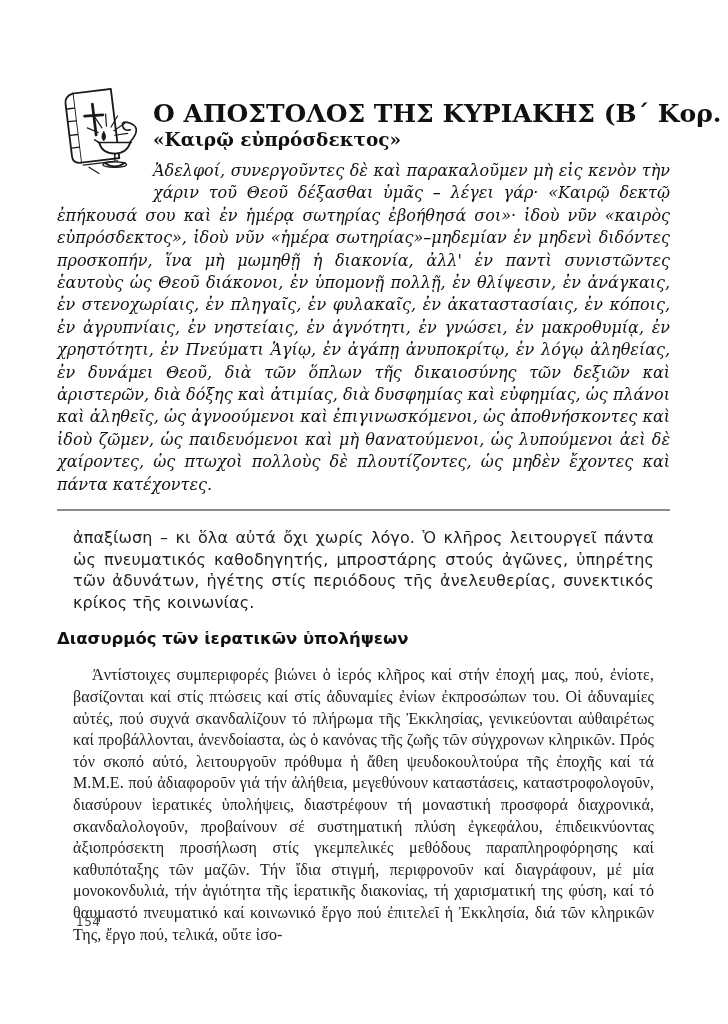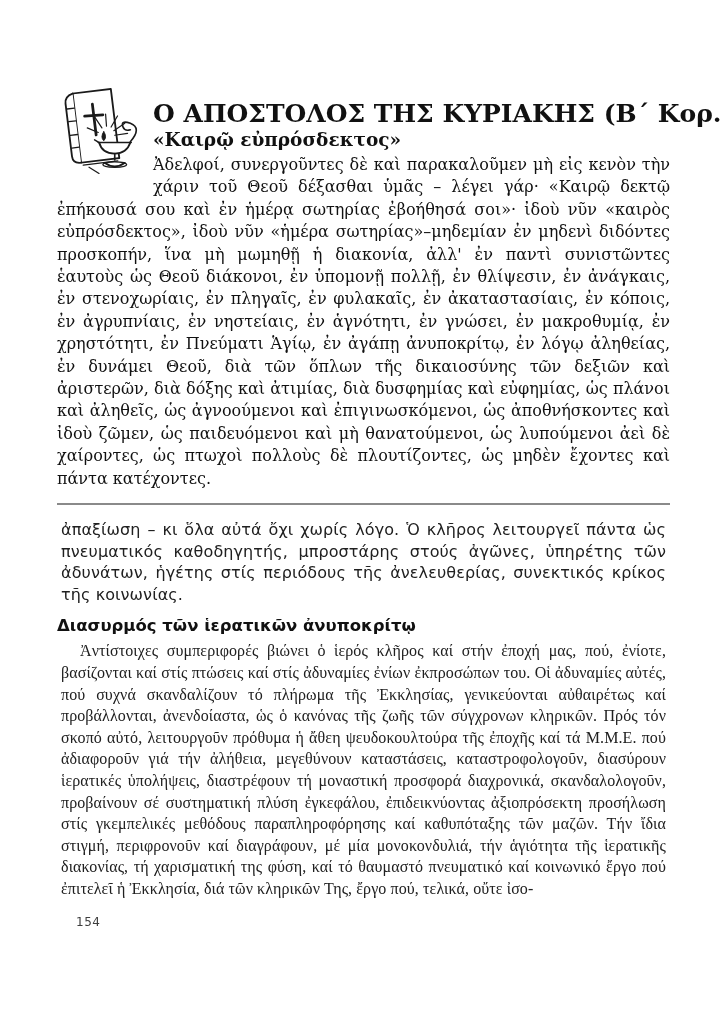--- a/index.html
+++ b/index.html
@@ -38,37 +38,38 @@
   }
   .subtitle {
     font-family: "DejaVu Serif", "Liberation Serif", serif;
     font-weight: bold;
     font-size: 18.5px;
     line-height: 26px;
     color: #111;
   }
   .reading {
     font-family: "DejaVu Serif", "Liberation Serif", serif;
+    font-style: italic;
     font-size: 16px;
     line-height: 22.4px;
     text-align: justify;
     color: #111;
-    margin-top: 1px;
+    margin-top: 7px;
   }
   .divider {
     clear: both;
     height: 2px;
     background: #1a1a1a;
     border-top: 1px solid #8a8a8a;
     border-bottom: 1px solid #8a8a8a;
     margin-top: 13px;
     margin-bottom: 14px;
   }
   .body-par {
-    margin: 4px;
+    margin: 16px;
     font-size: 16px;
     line-height: 21.6px;
     text-align: justify;
     color: #202020;
     letter-spacing: 0.1px;
   }
   .body-par.indented { text-indent: 19px; font-family: Liberation Serif, serif; }
   .section-heading {
     margin: 11px 0 5px 0;
     font-size: 16.5px;
@@ -127,20 +128,20 @@
     </div>
 
     <div class="title">Ο ΑΠΟΣΤΟΛΟΣ ΤΗΣ ΚΥΡΙΑΚΗΣ (Β´ Κορ. ς´ 1-10)</div>
     <div class="subtitle">«Καιρῷ εὐπρόσδεκτος»</div>
     <div class="reading">Ἀδελφοί, συνεργοῦντες δὲ καὶ παρακαλοῦμεν μὴ εἰς κενὸν τὴν χάριν τοῦ Θεοῦ δέξασθαι ὑμᾶς – λέγει γάρ· «Καιρῷ δεκτῷ ἐπήκουσά σου καὶ ἐν ἡμέρᾳ σωτηρίας ἐβοήθησά σοι»· ἰδοὺ νῦν «καιρὸς εὐπρόσδεκτος», ἰδοὺ νῦν «ἡμέρα σωτηρίας»–μηδεμίαν ἐν μηδενὶ διδόντες προσκοπήν, ἵνα μὴ μωμηθῇ ἡ διακονία, ἀλλ' ἐν παντὶ συνιστῶντες ἑαυτοὺς ὡς Θεοῦ διάκονοι, ἐν ὑπομονῇ πολλῇ, ἐν θλίψεσιν, ἐν ἀνάγκαις, ἐν στενοχωρίαις, ἐν πληγαῖς, ἐν φυλακαῖς, ἐν ἀκαταστασίαις, ἐν κόποις, ἐν ἀγρυπνίαις, ἐν νηστείαις, ἐν ἁγνότητι, ἐν γνώσει, ἐν μακροθυμίᾳ, ἐν χρηστότητι, ἐν Πνεύματι Ἁγίῳ, ἐν ἀγάπῃ ἀνυποκρίτῳ, ἐν λόγῳ ἀληθείας, ἐν δυνάμει Θεοῦ, διὰ τῶν ὅπλων τῆς δικαιοσύνης τῶν δεξιῶν καὶ ἀριστερῶν, διὰ δόξης καὶ ἀτιμίας, διὰ δυσφημίας καὶ εὐφημίας, ὡς πλάνοι καὶ ἀληθεῖς, ὡς ἀγνοούμενοι καὶ ἐπιγινωσκόμενοι, ὡς ἀποθνήσκοντες καὶ ἰδοὺ ζῶμεν, ὡς παιδευόμενοι καὶ μὴ θανατούμενοι, ὡς λυπούμενοι ἀεὶ δὲ χαίροντες, ὡς πτωχοὶ πολλοὺς δὲ πλουτίζοντες, ὡς μηδὲν ἔχοντες καὶ πάντα κατέχοντες.</div>
 
     <div class="divider"></div>
 
     <p class="body-par">ἀπαξίωση – κι ὅλα αὐτά ὄχι χωρίς λόγο. Ὁ κλῆρος λειτουργεῖ πάντα ὡς πνευματικός καθοδηγητής, μπροστάρης στούς ἀγῶνες, ὑπηρέτης τῶν ἀδυνάτων, ἡγέτης στίς περιόδους τῆς ἀνελευθερίας, συνεκτικός κρίκος τῆς κοινωνίας.</p>
 
-    <h3 class="section-heading">Διασυρμός τῶν ἱερατικῶν ἀνυποκρίτῳ</h3>
+    <h3 class="section-heading">Διασυρμός τῶν ἱερατικῶν ὑπολήψεων</h3>
 
     <p class="body-par indented">Ἀντίστοιχες συμπεριφορές βιώνει ὁ ἱερός κλῆρος καί στήν ἐποχή μας, πού, ἐνίοτε, βασίζονται καί στίς πτώσεις καί στίς ἀδυναμίες ἐνίων ἐκπροσώπων του. Οἱ ἀδυναμίες αὐτές, πού συχνά σκανδαλίζουν τό πλήρωμα τῆς Ἐκκλησίας, γενικεύονται αὐθαιρέτως καί προβάλλονται, ἀνενδοίαστα, ὡς ὁ κανόνας τῆς ζωῆς τῶν σύγχρονων κληρικῶν. Πρός τόν σκοπό αὐτό, λειτουργοῦν πρόθυμα ἡ ἄθεη ψευδοκουλτούρα τῆς ἐποχῆς καί τά Μ.Μ.Ε. πού ἀδιαφοροῦν γιά τήν ἀλήθεια, μεγεθύνουν καταστάσεις, καταστροφολογοῦν, διασύρουν ἱερατικές ὑπολήψεις, διαστρέφουν τή μοναστική προσφορά διαχρονικά, σκανδαλολογοῦν, προβαίνουν σέ συστηματική πλύση ἐγκεφάλου, ἐπιδεικνύοντας ἀξιοπρόσεκτη προσήλωση στίς γκεμπελικές μεθόδους παραπληροφόρησης καί καθυπόταξης τῶν μαζῶν. Τήν ἴδια στιγμή, περιφρονοῦν καί διαγράφουν, μέ μία μονοκονδυλιά, τήν ἁγιότητα τῆς ἱερατικῆς διακονίας, τή χαρισματική της φύση, καί τό θαυμαστό πνευματικό καί κοινωνικό ἔργο πού ἐπιτελεῖ ἡ Ἐκκλησία, διά τῶν κληρικῶν Της, ἔργο πού, τελικά, οὔτε ἰσο-</p>
 
   </div>
 
   <div class="page-number">154</div>
 </div>
 
 </body></html>

